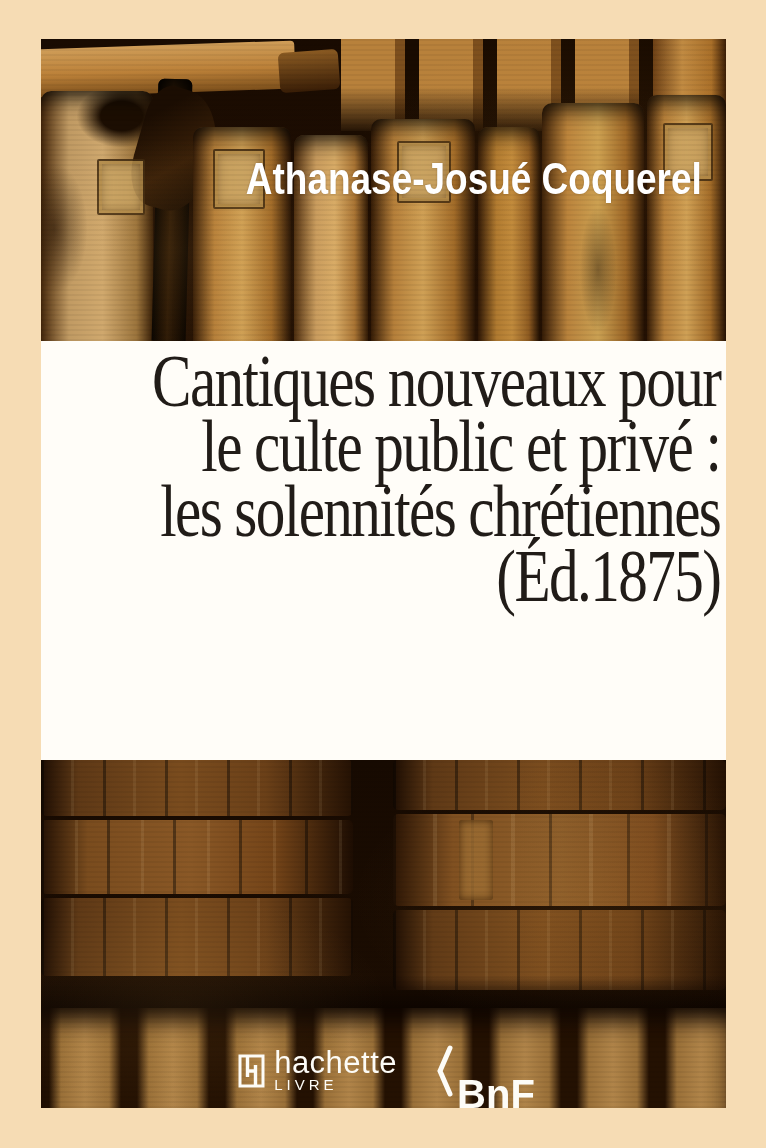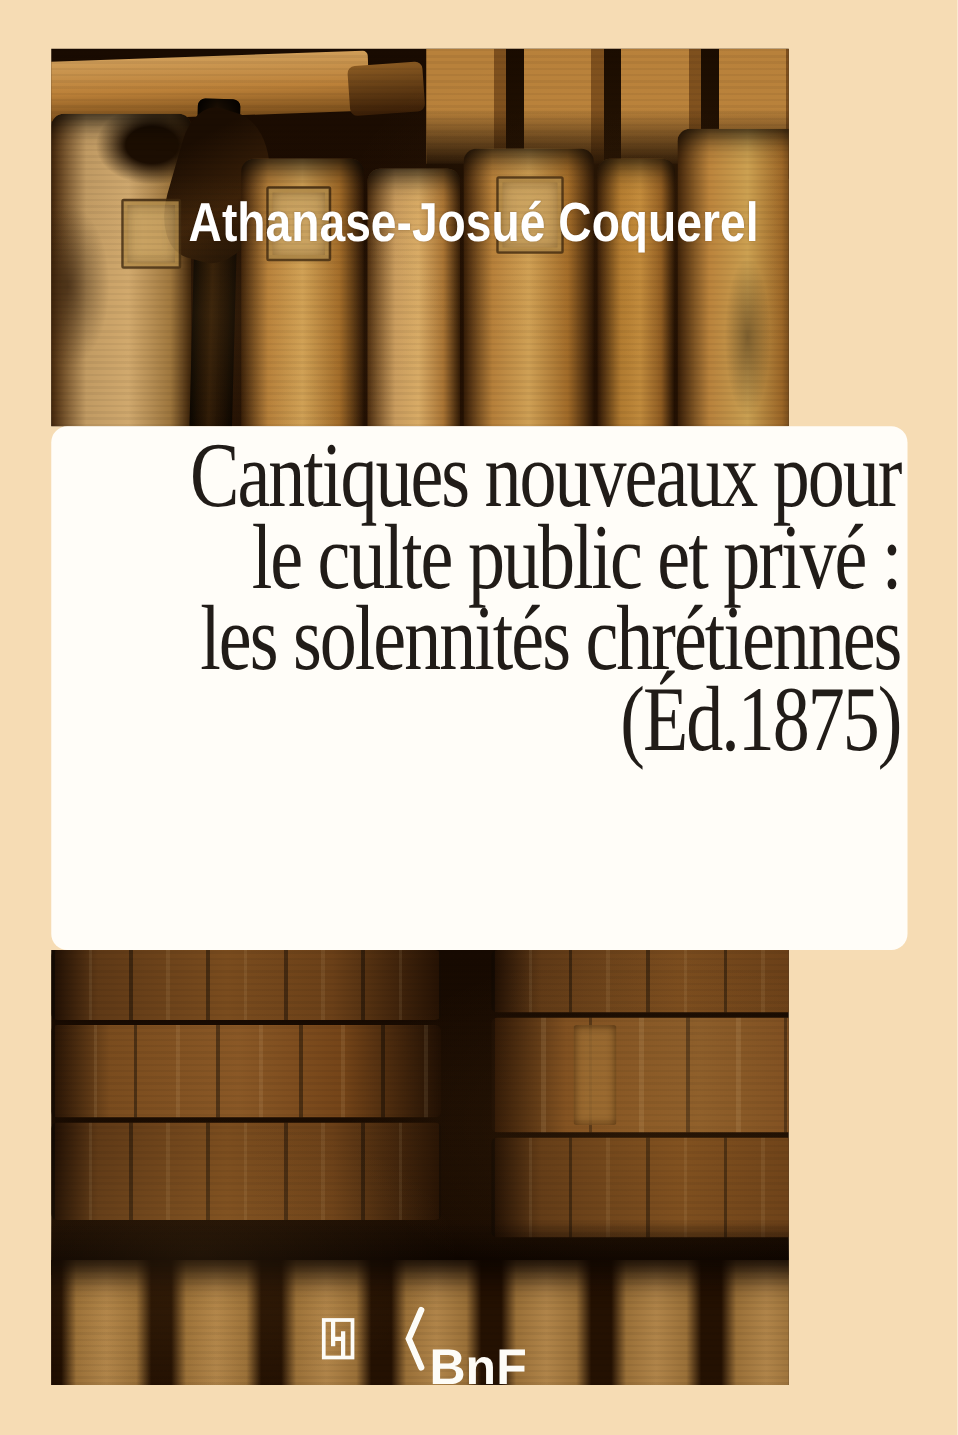--- a/index.html
+++ b/index.html
@@ -1,20 +1,20 @@
 <!DOCTYPE html>
 <html><head>
 <meta charset="utf-8">
 <style>
   html,body{margin:0;padding:0;}
   body{width:766px;height:1148px;font-family:"Liberation Sans",sans-serif;}
   .page{position:relative;width:766px;height:1148px;background:#f6dcb4;overflow:hidden;}
 
   
-  .photo{position:absolute;left:41px;width:590px;overflow:hidden;}
+  .photo{position:absolute;left:41px;width:685px;overflow:hidden;}
   .photo-top{top:39px;height:302px;background:linear-gradient(180deg,#190b01 0%,#1f0e02 60%,#241103 100%);}
   .photo-bottom{top:760px;height:348px;background:linear-gradient(180deg,#170a01 0%,#1d0e02 100%);}
   .photo::after{content:"";position:absolute;inset:0;pointer-events:none;
     background:
       radial-gradient(ellipse 300px 160px at 20% 70%, rgba(255,190,90,.08), rgba(0,0,0,0) 70%),
       radial-gradient(ellipse 340px 200px at 80% 40%, rgba(255,170,60,.07), rgba(0,0,0,0) 70%),
       repeating-linear-gradient(0deg, rgba(0,0,0,.05) 0 2px, rgba(0,0,0,0) 2px 5px);}
 
   
   .t-board{position:absolute;left:-4px;top:6px;width:258px;height:48px;border-radius:4px;
@@ -56,21 +56,21 @@
   .c1{left:56px;top:120px;width:44px;height:52px;}
   .c3{left:172px;top:110px;width:48px;height:56px;}
   .c5{left:356px;top:102px;width:50px;height:58px;}
   .c8{left:622px;top:84px;width:46px;height:54px;}
 
   .author{position:absolute;right:24px;top:118px;z-index:6;color:#ffffff;
     font-weight:bold;font-size:44px;line-height:1;white-space:nowrap;
     transform:scaleX(.84);transform-origin:100% 50%;text-shadow:0 0 2px rgba(40,20,0,.3);}
 
   
-  .band{position:absolute;left:41px;top:341px;width:685px;height:419px;background:#fffdf8;border-radius:13px;}
+  .band{position:absolute;left:41px;top:341px;width:685px;height:419px;background:#fffdf8;}
   .title{position:absolute;right:6px;top:8px;text-align:right;color:#211c18;
     font-family:"Liberation Serif","DejaVu Serif",serif;font-size:74px;line-height:65px;
     letter-spacing:-2px;white-space:nowrap;transform:scaleX(.8);transform-origin:100% 0;}
 
   
   .b-row{position:absolute;border-radius:5px;
     background-image:
       repeating-linear-gradient(90deg, rgba(0,0,0,.4) 0 3px, rgba(0,0,0,0) 3px 30px, rgba(255,230,180,.08) 30px 33px, rgba(0,0,0,0) 33px 62px),
       linear-gradient(90deg,#1d0d02,#5f3916 12%,#7a4c1e 45%,#6b4018 72%,#241103);}
   .l1{left:0;top:0;width:312px;height:56px;}
@@ -147,20 +147,24 @@
     <div class="b-row r3"></div>
     <div class="r-label"></div>
     <div class="b-shadow"></div>
     <div class="b-spines"></div>
 
     <div class="logos">
       <svg width="27" height="34" viewBox="0 0 27 34">
         <rect x="2" y="2" width="23" height="30" fill="none" stroke="#fdfcf7" stroke-width="3"></rect>
         <path d="M9.5 2 V23 M17.5 11 V32 M8 17 H19" fill="none" stroke="#fdfcf7" stroke-width="3.4"></path>
       </svg>
+      <div class="h-stack">
+        <span class="h-word">hachette</span>
+        <span class="h-livre">LIVRE</span>
+      </div>
       <div class="bnf">
         <svg width="18" height="52" viewBox="0 0 18 52">
           <path d="M15 3 L5 26 L15 49" fill="none" stroke="#fdfcf7" stroke-width="5" stroke-linecap="round"></path>
         </svg>
         <span class="bnf-name">BnF</span>
       </div>
     </div>
   </div>
 
 </div>

